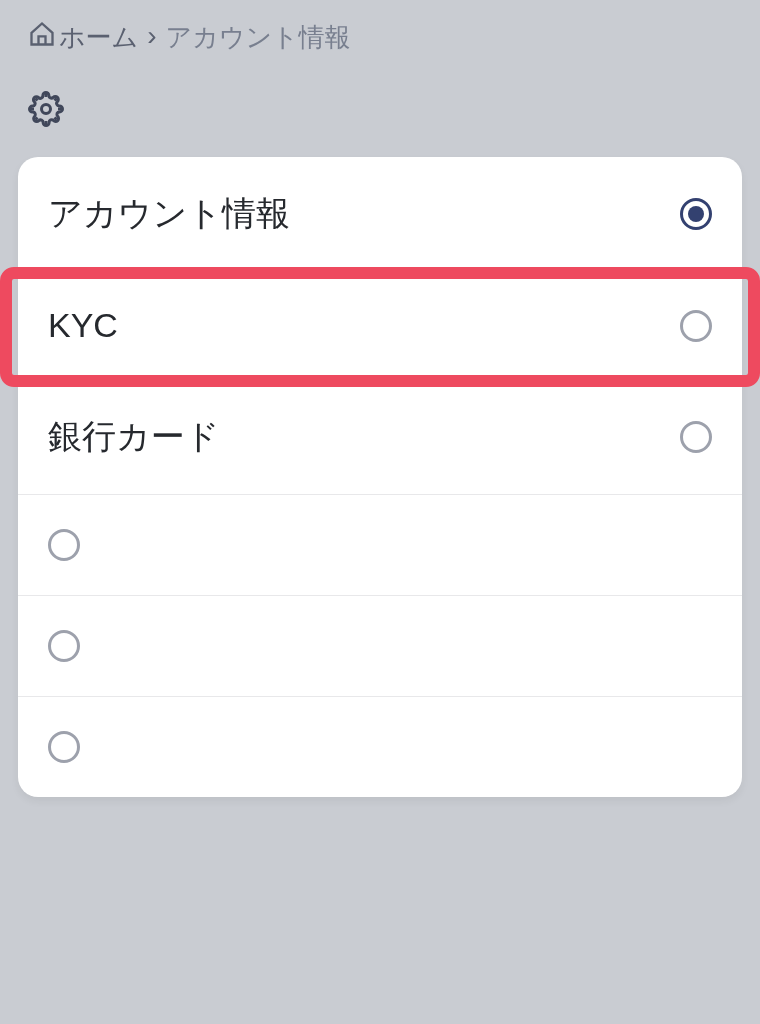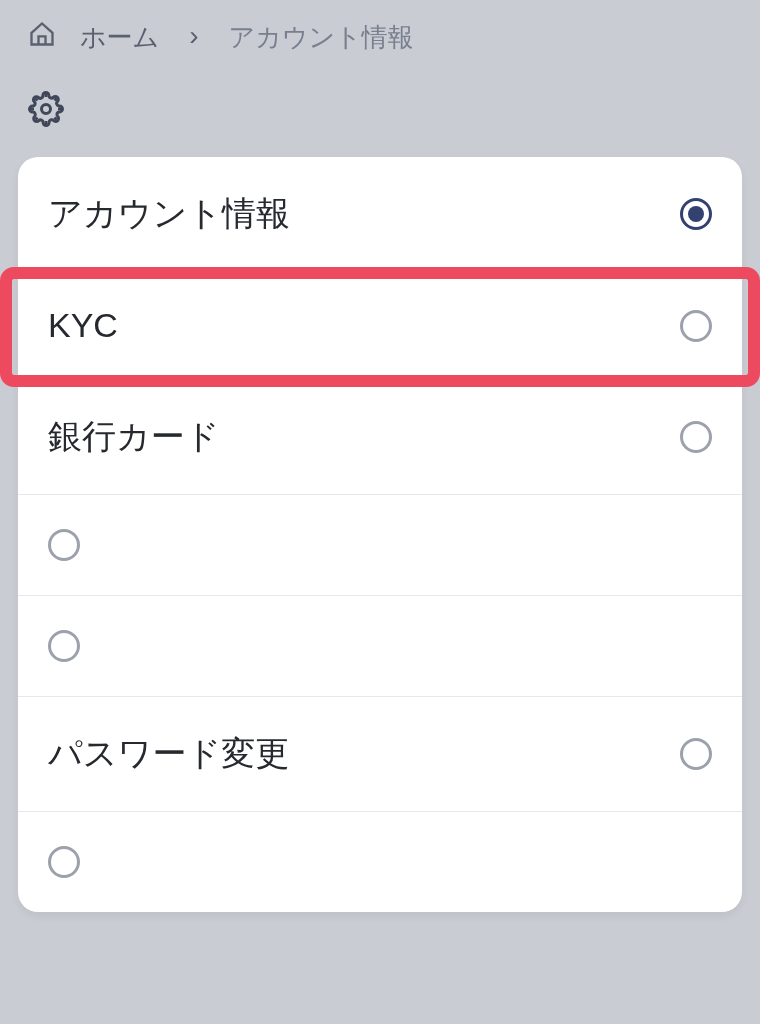--- a/index.html
+++ b/index.html
@@ -13,21 +13,21 @@
       background: #c9ccd2;
       font-family: -apple-system, BlinkMacSystemFont, "Hiragino Sans", "Hiragino Kaku Gothic ProN", sans-serif;
       position: relative;
       overflow: hidden;
     }
     .breadcrumb {
       display: flex;
       padding: 20px 28px 10px 28px;
       font-size: 26px;
       color: #5a6070;
-      gap: 24px;
+      gap: 3px;
     }
     .breadcrumb .home-icon svg {
       width: 28px;
       height: 28px;
       stroke: #5a6070;
       fill: none;
       stroke-width: 2;
     }
     .breadcrumb .chevron {
       font-size: 28px;
@@ -157,21 +157,17 @@
   </div>
 
   <div class="option">
     <span class="radio"></span>
   </div>
 
   <div class="option">
     <span class="radio"></span>
   </div>
 
-  <div class="option">
-    <span class="option-label">パスワード変更</span>
-    <span class="radio"></span>
-  </div>
 
   <div class="option">
     <span class="radio"></span>
   </div>
 </div>
 
 </body></html>

